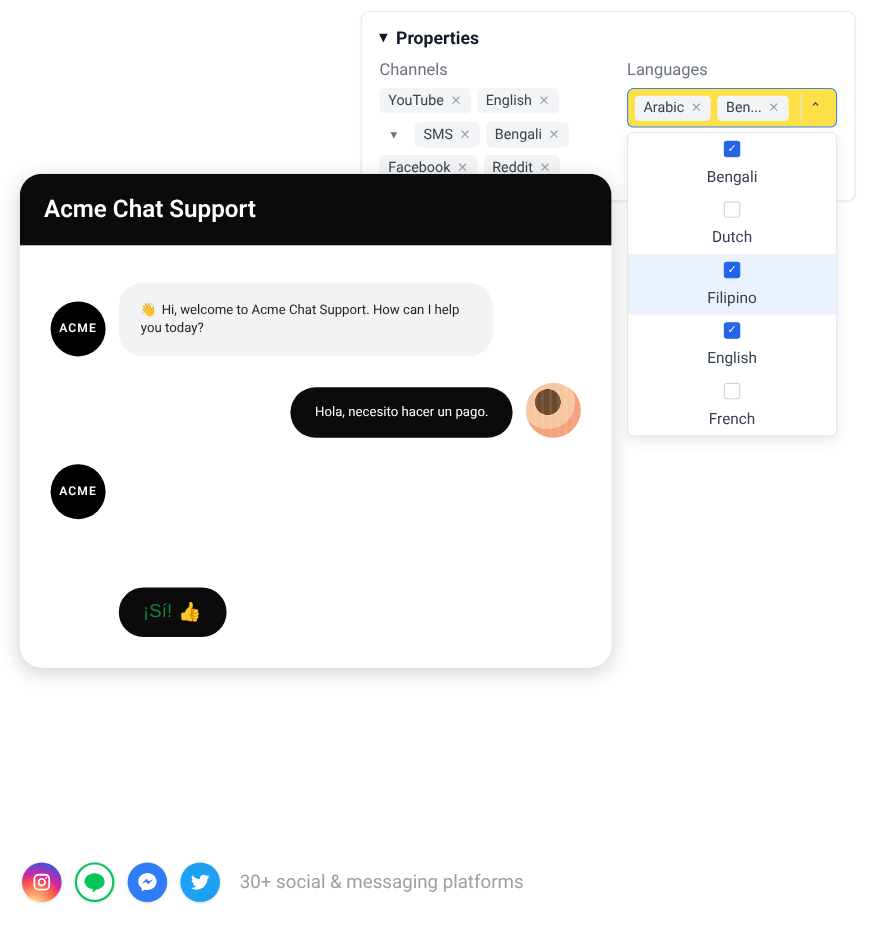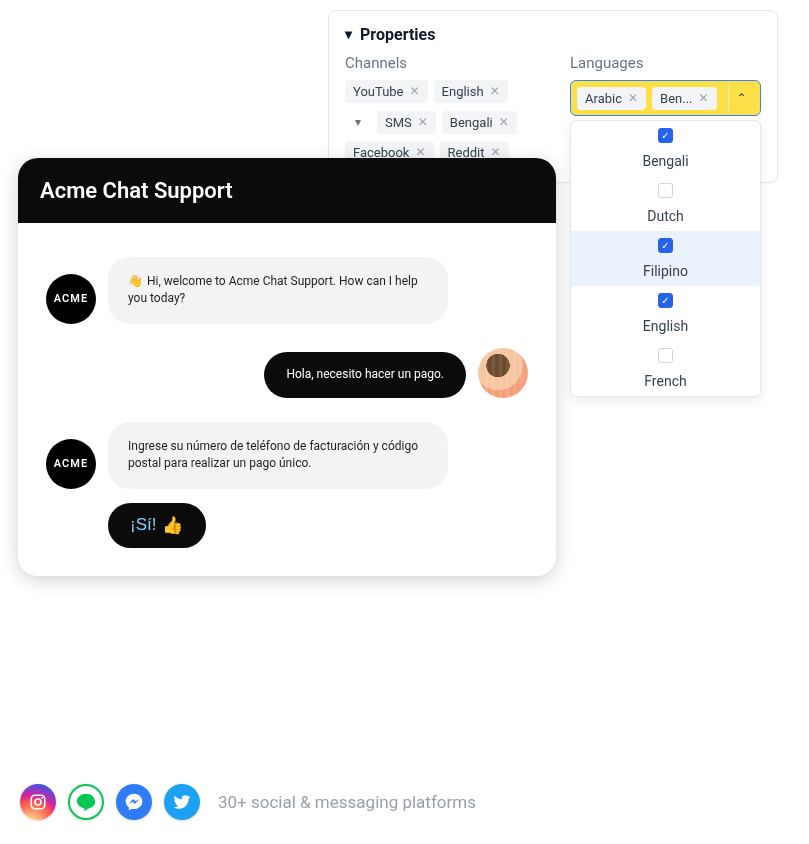--- a/index.html
+++ b/index.html
@@ -228,22 +228,23 @@
     cursor: pointer;
     border: 2px solid #000;
     background: #fff;
     color: #000;
     display: inline-flex;
     align-items: center;
     gap: 6px;
   }
   .pill-btn.primary {
     background: #0b0b0c;
-    color: #7dd3fc;
+    color: #15803d;
     border-color: #0b0b0c;
+    margin-top: 48px;
   }
 
   
   .footer-strip {
     position: absolute;
     left: 20px;
     bottom: 24px;
     display: flex;
     align-items: center;
     gap: 12px;
@@ -362,21 +363,20 @@
       </div>
     </div>
 
     <div class="msg-row right">
       <div class="avatar user"></div>
       <div class="bubble dark">Hola, necesito hacer un pago.</div>
     </div>
 
     <div class="msg-row" style="margin-bottom:14px;">
       <div class="avatar acme">ACME</div>
-      <div class="bubble">Ingrese su número de teléfono de facturación y código postal para realizar un pago único.</div>
     </div>
 
 
     <div class="btn-row">
       <button class="pill-btn primary">
         <span>¡Sí!</span>
         <span>👍</span>
       </button>
     </div>
 

